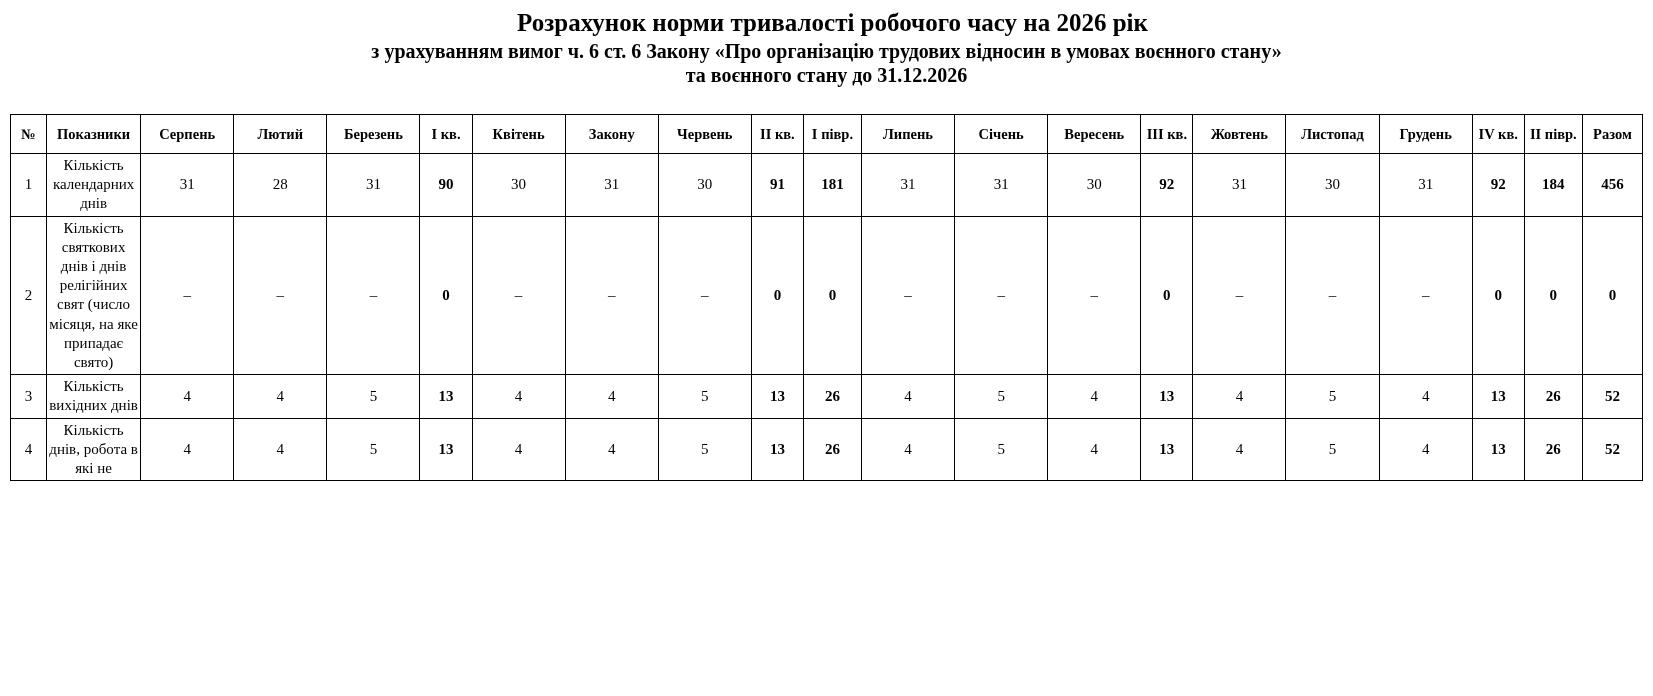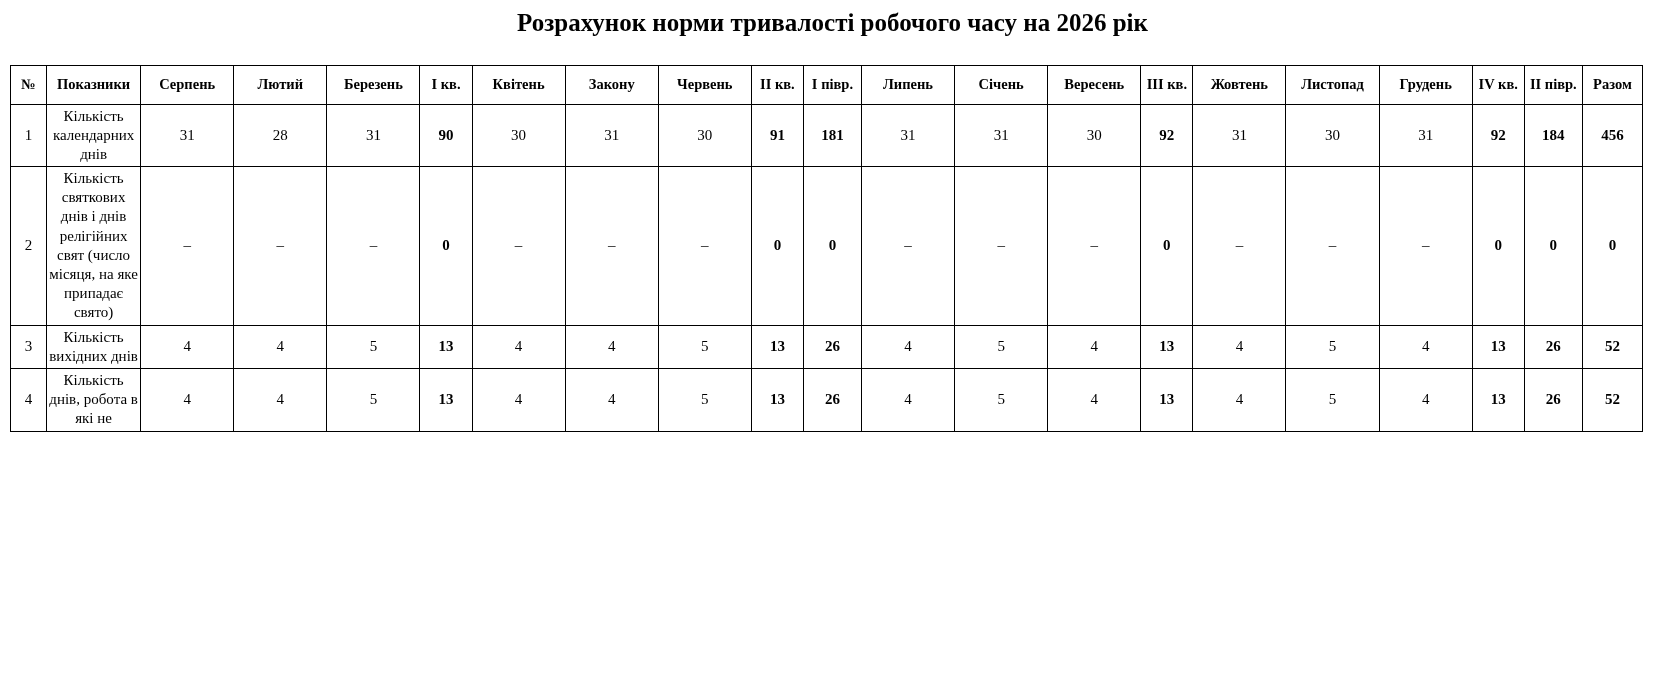--- a/index.html
+++ b/index.html
@@ -81,20 +81,22 @@
   col.c-half   { width: 58px; }
   col.c-total  { width: 60px; }
 </style>
 </head>
 <body>
 
 <div class="page">
 
   <div class="title-block">
     <div class="title-main">Розрахунок норми тривалості робочого часу на 2026 рік</div>
+    <div class="title-sub">з урахуванням вимог ч. 6 ст. 6 Закону «Про організацію трудових відносин в умовах воєнного стану»</div>
+    <div class="title-sub">та воєнного стану до 31.12.2026</div>
   </div>
 
   <div class="table-wrap">
     <table class="norm">
       <colgroup>
         <col class="c-num">
         <col class="c-label">
         <col class="c-month">
           <col class="c-month">
           <col class="c-month">

